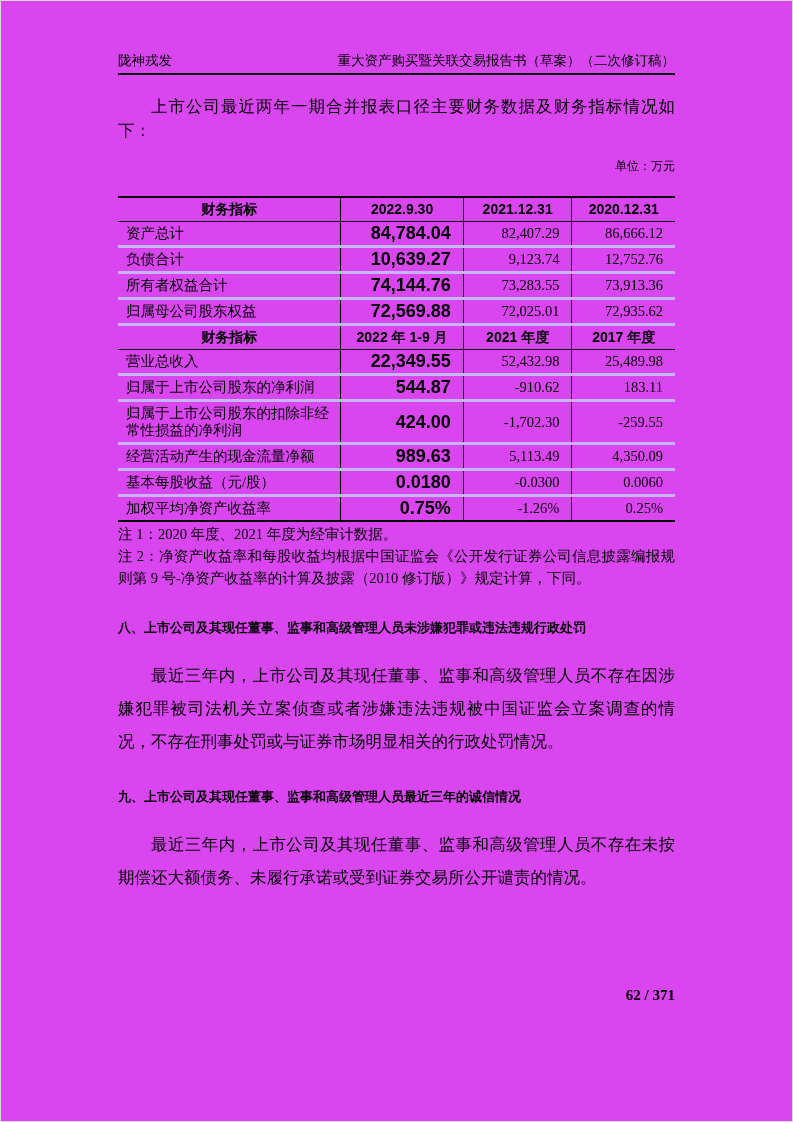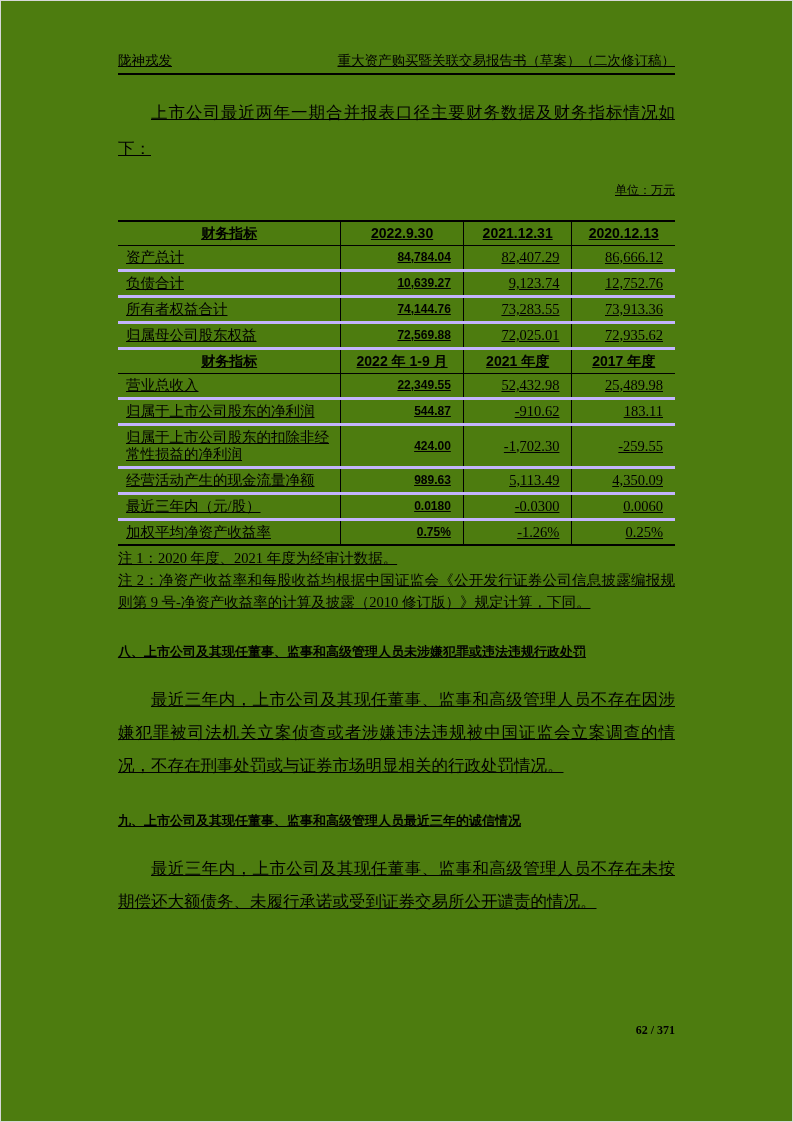--- a/index.html
+++ b/index.html
@@ -2,44 +2,43 @@
 <html><head>
 <meta charset="utf-8">
 <style>
   * { margin: 0; padding: 0; box-sizing: border-box; }
   html, body { background: #888; }
   .page {
     position: relative;
     width: 793px;
     height: 1122px;
     margin: 0 auto;
-    background: #4d7c0f;
+    background: #d946ef;
     border: 1px solid #d8d8d8;
     font-family: "Liberation Serif", "DejaVu Serif", serif;
     color: #000;
     overflow: hidden;
-    text-decoration: underline;
   }
   .content {
     padding: 52px 117px 0 117px;
   }
   
   .running-header {
     display: flex;
     justify-content: space-between;
     align-items: flex-end;
     font-size: 13.5px;
     line-height: 15px;
     padding-bottom: 5px;
     border-bottom: 2px solid #000;
   }
   .intro {
     margin-top: 20px;
     font-size: 16.5px;
-    line-height: 36px;
+    line-height: 24px;
     text-indent: 2em;
     text-align: justify;
   }
   .unit-label {
     margin-top: 15px;
     font-size: 12px;
     text-align: right;
   }
   
   table.fin {
@@ -64,21 +63,21 @@
     border-bottom: 1.5px solid #000;
     font-family: "Liberation Sans", "DejaVu Sans", sans-serif;
     font-size: 14px;
   }
   table.fin tr.hrow2 td { border-top: 0.5px solid #000; }
   table.fin td.lbl { text-align: left; }
   table.fin td.num { text-align: right; padding-right: 12px; }
   table.fin td.bold-col {
     font-weight: bold;
     font-family: "Liberation Sans", "DejaVu Sans", sans-serif;
-    font-size: 12px;
+    font-size: 18px;
     text-align: right;
   }
   col.w0 { width: 40%; }
   col.w1 { width: 22%; }
   col.w2 { width: 19.5%; }
   col.w3 { width: 18.5%; }
   .notes {
     margin-top: 1px;
     font-size: 14.5px;
     line-height: 22px;
@@ -94,23 +93,23 @@
   }
   p.sec-body {
     margin-top: 9px;
     font-size: 16.5px;
     line-height: 33px;
     text-indent: 2em;
     text-align: justify;
   }
   .page-footer {
     position: absolute;
-    top: 1022px;
+    top: 986px;
     right: 117px;
-    font-size: 12px;
+    font-size: 15px;
     font-weight: bold;
   }
 </style>
 </head>
 <body>
 
 <div class="page">
   <div class="content">
 
     <div class="running-header">
@@ -127,21 +126,21 @@
         <col class="w0">
           <col class="w1">
           <col class="w2">
           <col class="w3">
       </colgroup>
       <tbody>
         <tr class="hrow">
           <td class="c0">财务指标</td>
           <td class="c1">2022.9.30</td>
           <td class="c2">2021.12.31</td>
-          <td class="c3">2020.12.13</td>
+          <td class="c3">2020.12.31</td>
         </tr>
         <tr>
           <td class="lbl c0">资产总计</td>
           <td class="num bold-col c1">84,784.04</td>
           <td class="num c2">82,407.29</td>
           <td class="num c3">86,666.12</td>
         </tr>
         <tr>
           <td class="lbl c0">负债合计</td>
           <td class="num bold-col c1">10,639.27</td>
@@ -184,21 +183,21 @@
           <td class="num c2">-1,702.30</td>
           <td class="num c3">-259.55</td>
         </tr>
         <tr>
           <td class="lbl c0">经营活动产生的现金流量净额</td>
           <td class="num bold-col c1">989.63</td>
           <td class="num c2">5,113.49</td>
           <td class="num c3">4,350.09</td>
         </tr>
         <tr>
-          <td class="lbl c0">最近三年内（元/股）</td>
+          <td class="lbl c0">基本每股收益（元/股）</td>
           <td class="num bold-col c1">0.0180</td>
           <td class="num c2">-0.0300</td>
           <td class="num c3">0.0060</td>
         </tr>
         <tr>
           <td class="lbl c0">加权平均净资产收益率</td>
           <td class="num bold-col c1">0.75%</td>
           <td class="num c2">-1.26%</td>
           <td class="num c3">0.25%</td>
         </tr>

